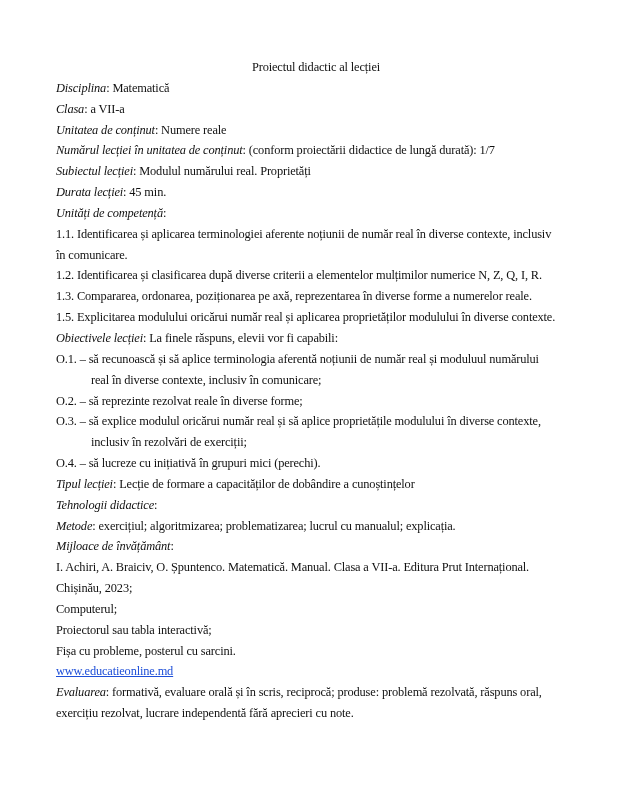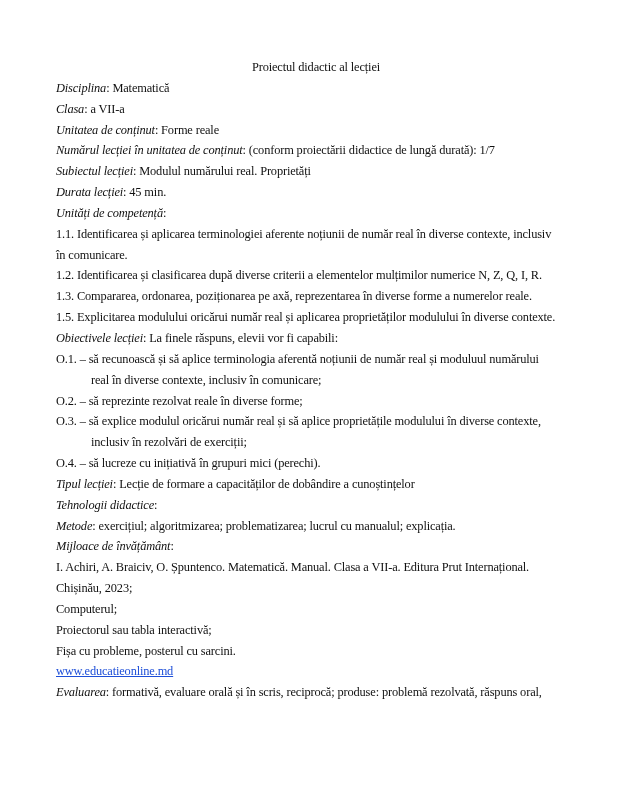--- a/index.html
+++ b/index.html
@@ -22,21 +22,21 @@
 </style>
 </head>
 <body>
 
 <div class="page">
   <div class="content">
     <div class="line title">Proiectul didactic al lecției</div>
 
     <div class="line"><span class="lbl">Disciplina</span><span>: Matematică</span></div>
     <div class="line"><span class="lbl">Clasa</span><span>: a VII-a</span></div>
-    <div class="line"><span class="lbl">Unitatea de conținut</span><span>: Forme reale</span></div>
+    <div class="line"><span class="lbl">Unitatea de conținut</span><span>: Numere reale</span></div>
     <div class="line"><span class="lbl">Numărul lecției în unitatea de conținut</span><span>: (conform proiectării didactice de lungă durată): 1/7</span></div>
     <div class="line"><span class="lbl">Subiectul lecției</span><span>: Modulul numărului real.  Proprietăți</span></div>
     <div class="line"><span class="lbl">Durata lecției</span><span>: 45 min.</span></div>
     <div class="line"><span class="lbl">Unități de competență</span><span>:</span></div>
 
     <div class="line">1.1. Identificarea și aplicarea terminologiei aferente noțiunii de număr real în diverse contexte, inclusiv</div>
     <div class="line">în comunicare.</div>
     <div class="line">1.2. Identificarea și clasificarea după diverse criterii a elementelor mulțimilor numerice N, Z, Q, I, R.</div>
     <div class="line">1.3. Compararea, ordonarea, poziționarea pe axă, reprezentarea în diverse forme a numerelor  reale.</div>
     <div class="line">1.5. Explicitarea modulului oricărui număr real și aplicarea proprietăților modulului în diverse contexte.</div>
@@ -55,14 +55,15 @@
     <div class="line"><span class="lbl">Mijloace de învățământ</span><span>:</span></div>
 
     <div class="line">I. Achiri, A. Braiciv, O. Șpuntenco. Matematică. Manual. Clasa a VII-a. Editura Prut Internațional.</div>
     <div class="line">Chișinău, 2023;</div>
     <div class="line">Computerul;</div>
     <div class="line">Proiectorul sau tabla interactivă;</div>
     <div class="line">Fișa cu probleme, posterul cu sarcini.</div>
     <div class="line"><a class="link">www.educatieonline.md</a></div>
 
     <div class="line"><span class="lbl">Evaluarea</span><span>: formativă, evaluare orală și în scris, reciprocă;  produse: problemă rezolvată, răspuns oral,</span></div>
+    <div class="line">exercițiu rezolvat, lucrare independentă fără aprecieri cu note.</div>
   </div>
 </div>
 
 </body></html>

